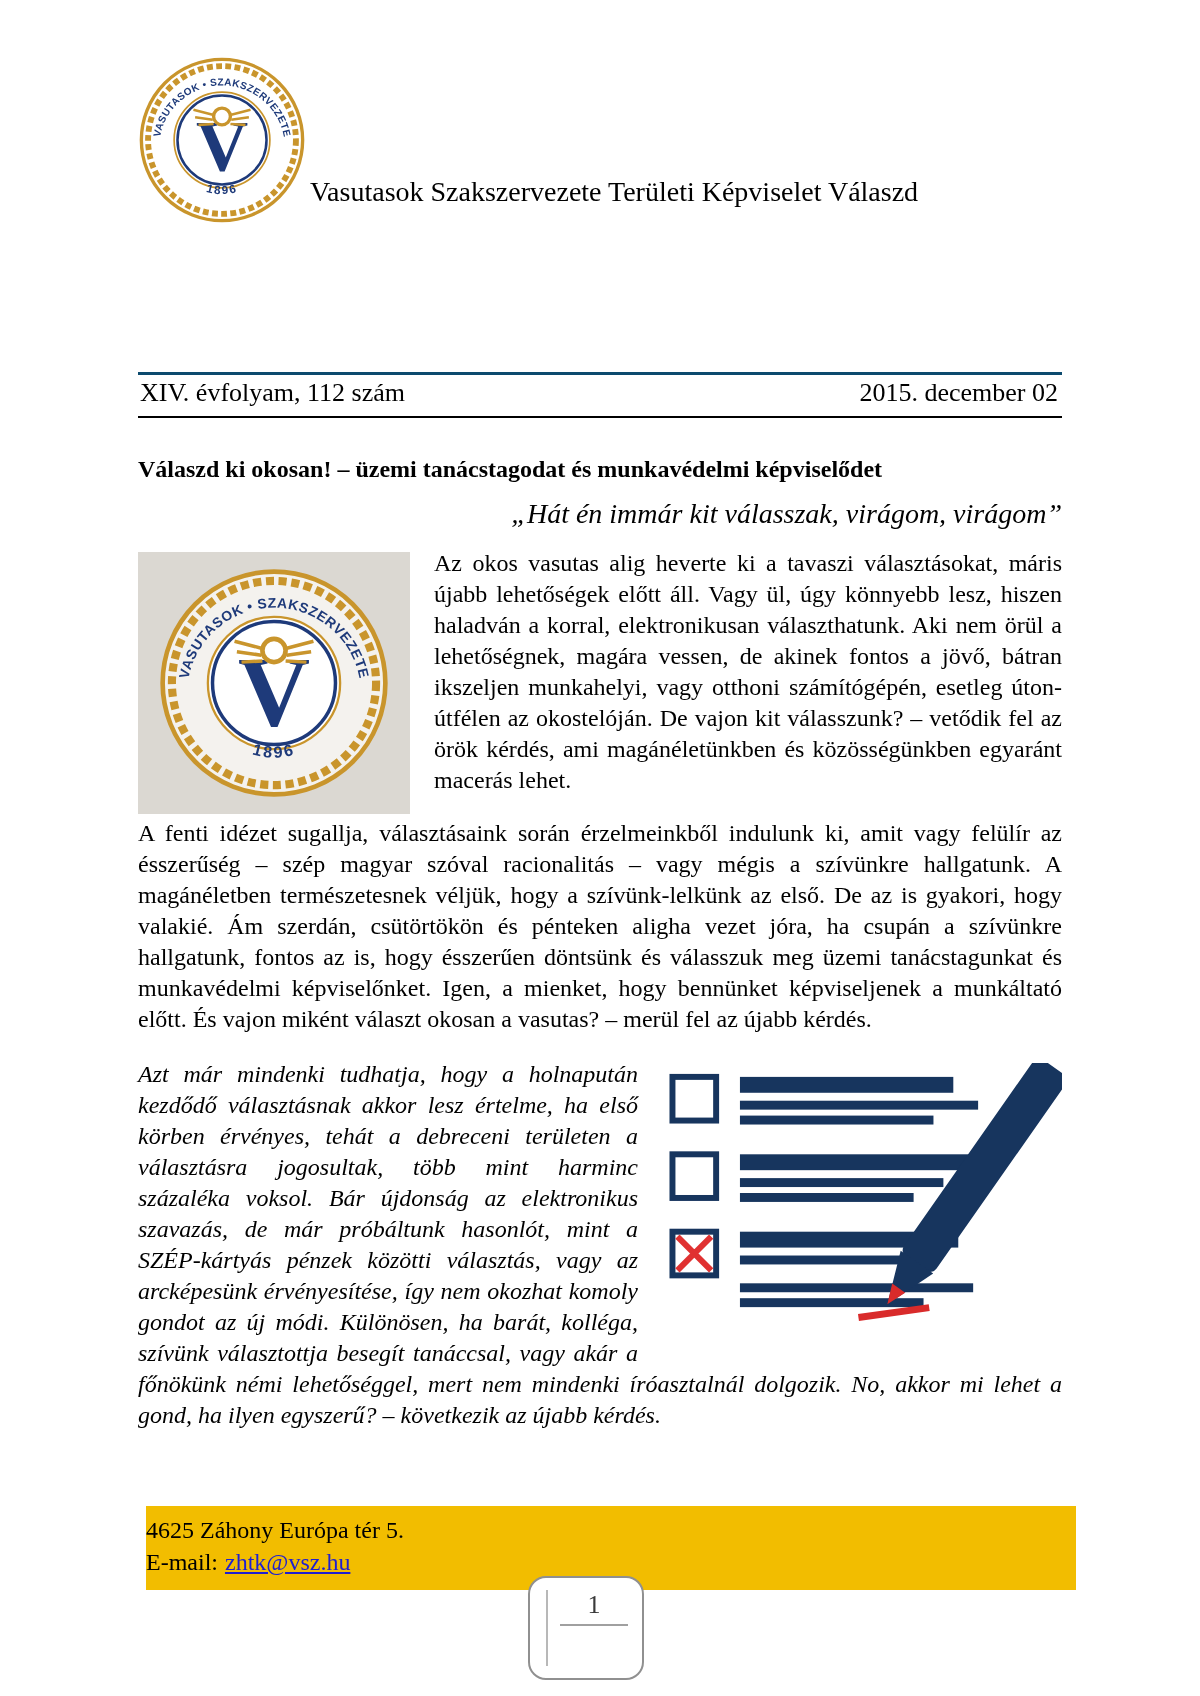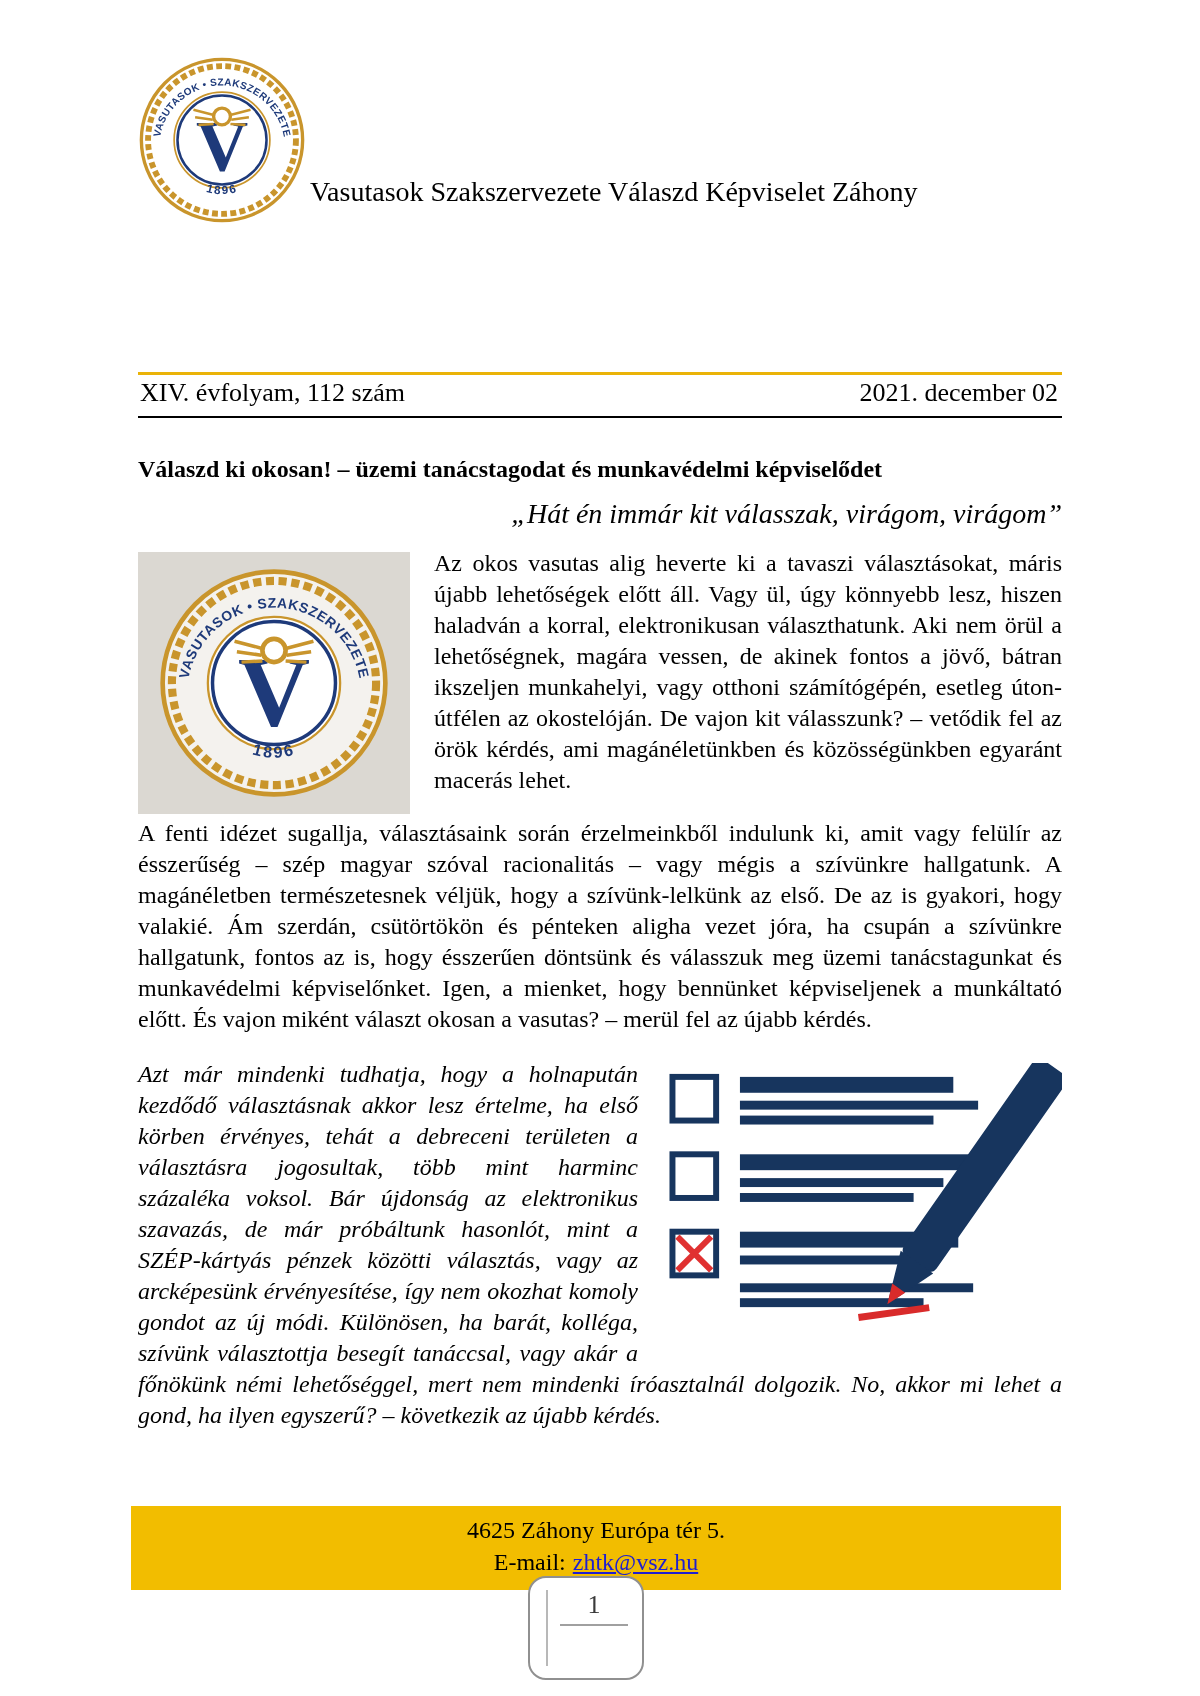--- a/index.html
+++ b/index.html
@@ -13,42 +13,42 @@
   
   .masthead { position:relative; height:372px; }
   .logo-small { position:absolute; left:0; top:56px; }
   .org-line { position:absolute; left:172px; top:176px; font-size:28px; white-space:nowrap; }
   .title {
     position:absolute; left:0; right:0; top:240px; text-align:center;
     color:#2121cc; font-size:76px; font-weight:bold; font-style:italic;
     letter-spacing:3px; line-height:1.05; white-space:nowrap;
   }
   .issue-row {
-    border-top:3px solid #eab308; border-bottom:2px solid #000;
+    border-top:3px solid #0c4a6e; border-bottom:2px solid #000;
     display:flex; justify-content:space-between; align-items:baseline;
     font-size:26px; padding:3px 4px 8px 2px;
   }
 
   
   .headline { margin:30px 0 0; font-size:24px; line-height:42px; font-weight:bold; text-align:justify; }
   .quote { margin-top:8px; text-align:right; font-style:italic; font-size:28px; }
   .body-text { font-size:24px; line-height:31px; text-align:justify; }
   .para1 { margin-top:18px; }
   .logo-box {
     float:left; width:272px; height:262px; background:#dbd8d2;
     margin:4px 24px 4px 0; display:flex; align-items:center; justify-content:center;
   }
   .para2 { clear:left; margin-top:0; }
   .para3 { margin-top:4px;font-style:italic; }
   .ballot-float { float:right; margin:4px 0 8px 26px; }
 
   
   .banner {
-    position:absolute; left:131px; width:930px; top:1506px;
-    background:#f2bd00; text-align:center; font-size:24px; line-height:32px;
+    position:absolute; left:146px; width:930px; top:1506px;
+    background:#f2bd00; text-align:left; font-size:24px; line-height:32px;
     padding:8px 0 12px;
   }
   .email-link { color:#1f1fd0; text-decoration:underline; margin-left:7px; cursor:pointer; }
   .pagenum-box {
     position:absolute; left:528px; top:1576px; width:112px; height:100px;
     background:#ffffff; border:2px solid #909090; border-radius:18px;
   }
   .pagenum-box::before {
     content:""; position:absolute; left:16px; top:12px; bottom:12px;
     width:2px; background:#b8b8b8;
@@ -79,26 +79,26 @@
           <textPath href="#arcTopA" startOffset="50%">VASUTASOK • SZAKSZERVEZETE</textPath>
         </text>
         <text x="100" y="136" text-anchor="middle" font-size="86" font-weight="bold" fill="#1e3a7a">V</text>
         <circle cx="100" cy="72" r="10" fill="none" stroke="#c9952c" stroke-width="4"></circle>
         <path d="M 66 64 L 89 70 M 68 73 L 89 76 M 72 82 L 90 81 M 134 64 L 111 70 M 132 73 L 111 76 M 128 82 L 110 81" stroke="#c9952c" stroke-width="3" fill="none"></path>
         <text font-family="Liberation Sans, sans-serif" font-size="14" font-weight="bold" fill="#1e3a7a" letter-spacing="2" text-anchor="middle">
           <textPath href="#arcBotA" startOffset="50%">1896</textPath>
         </text>
       </svg>
 
-      <div class="org-line">Vasutasok Szakszervezete Válaszd Képviselet Záhony</div>
+      <div class="org-line">Vasutasok Szakszervezete Területi Képviselet Válaszd</div>
     </div>
 
     <div class="issue-row">
       <span>XIV. évfolyam, 112 szám</span>
-      <span>2021. december 02</span>
+      <span>2015. december 02</span>
     </div>
 
     <h1 class="headline">Válaszd ki okosan! – üzemi tanácstagodat és munkavédelmi képviselődet</h1>
     <div class="quote">„Hát én immár kit válasszak, virágom, virágom”</div>
 
     <div class="body-text para1">
       <div class="logo-box">
         <svg viewBox="0 0 200 200" width="232" height="232">
           <circle cx="100" cy="100" r="96" fill="#f4f2ee" stroke="#c9952c" stroke-width="4"></circle>
           <circle cx="100" cy="100" r="88" fill="none" stroke="#c9952c" stroke-width="7" stroke-dasharray="7 4"></circle>

